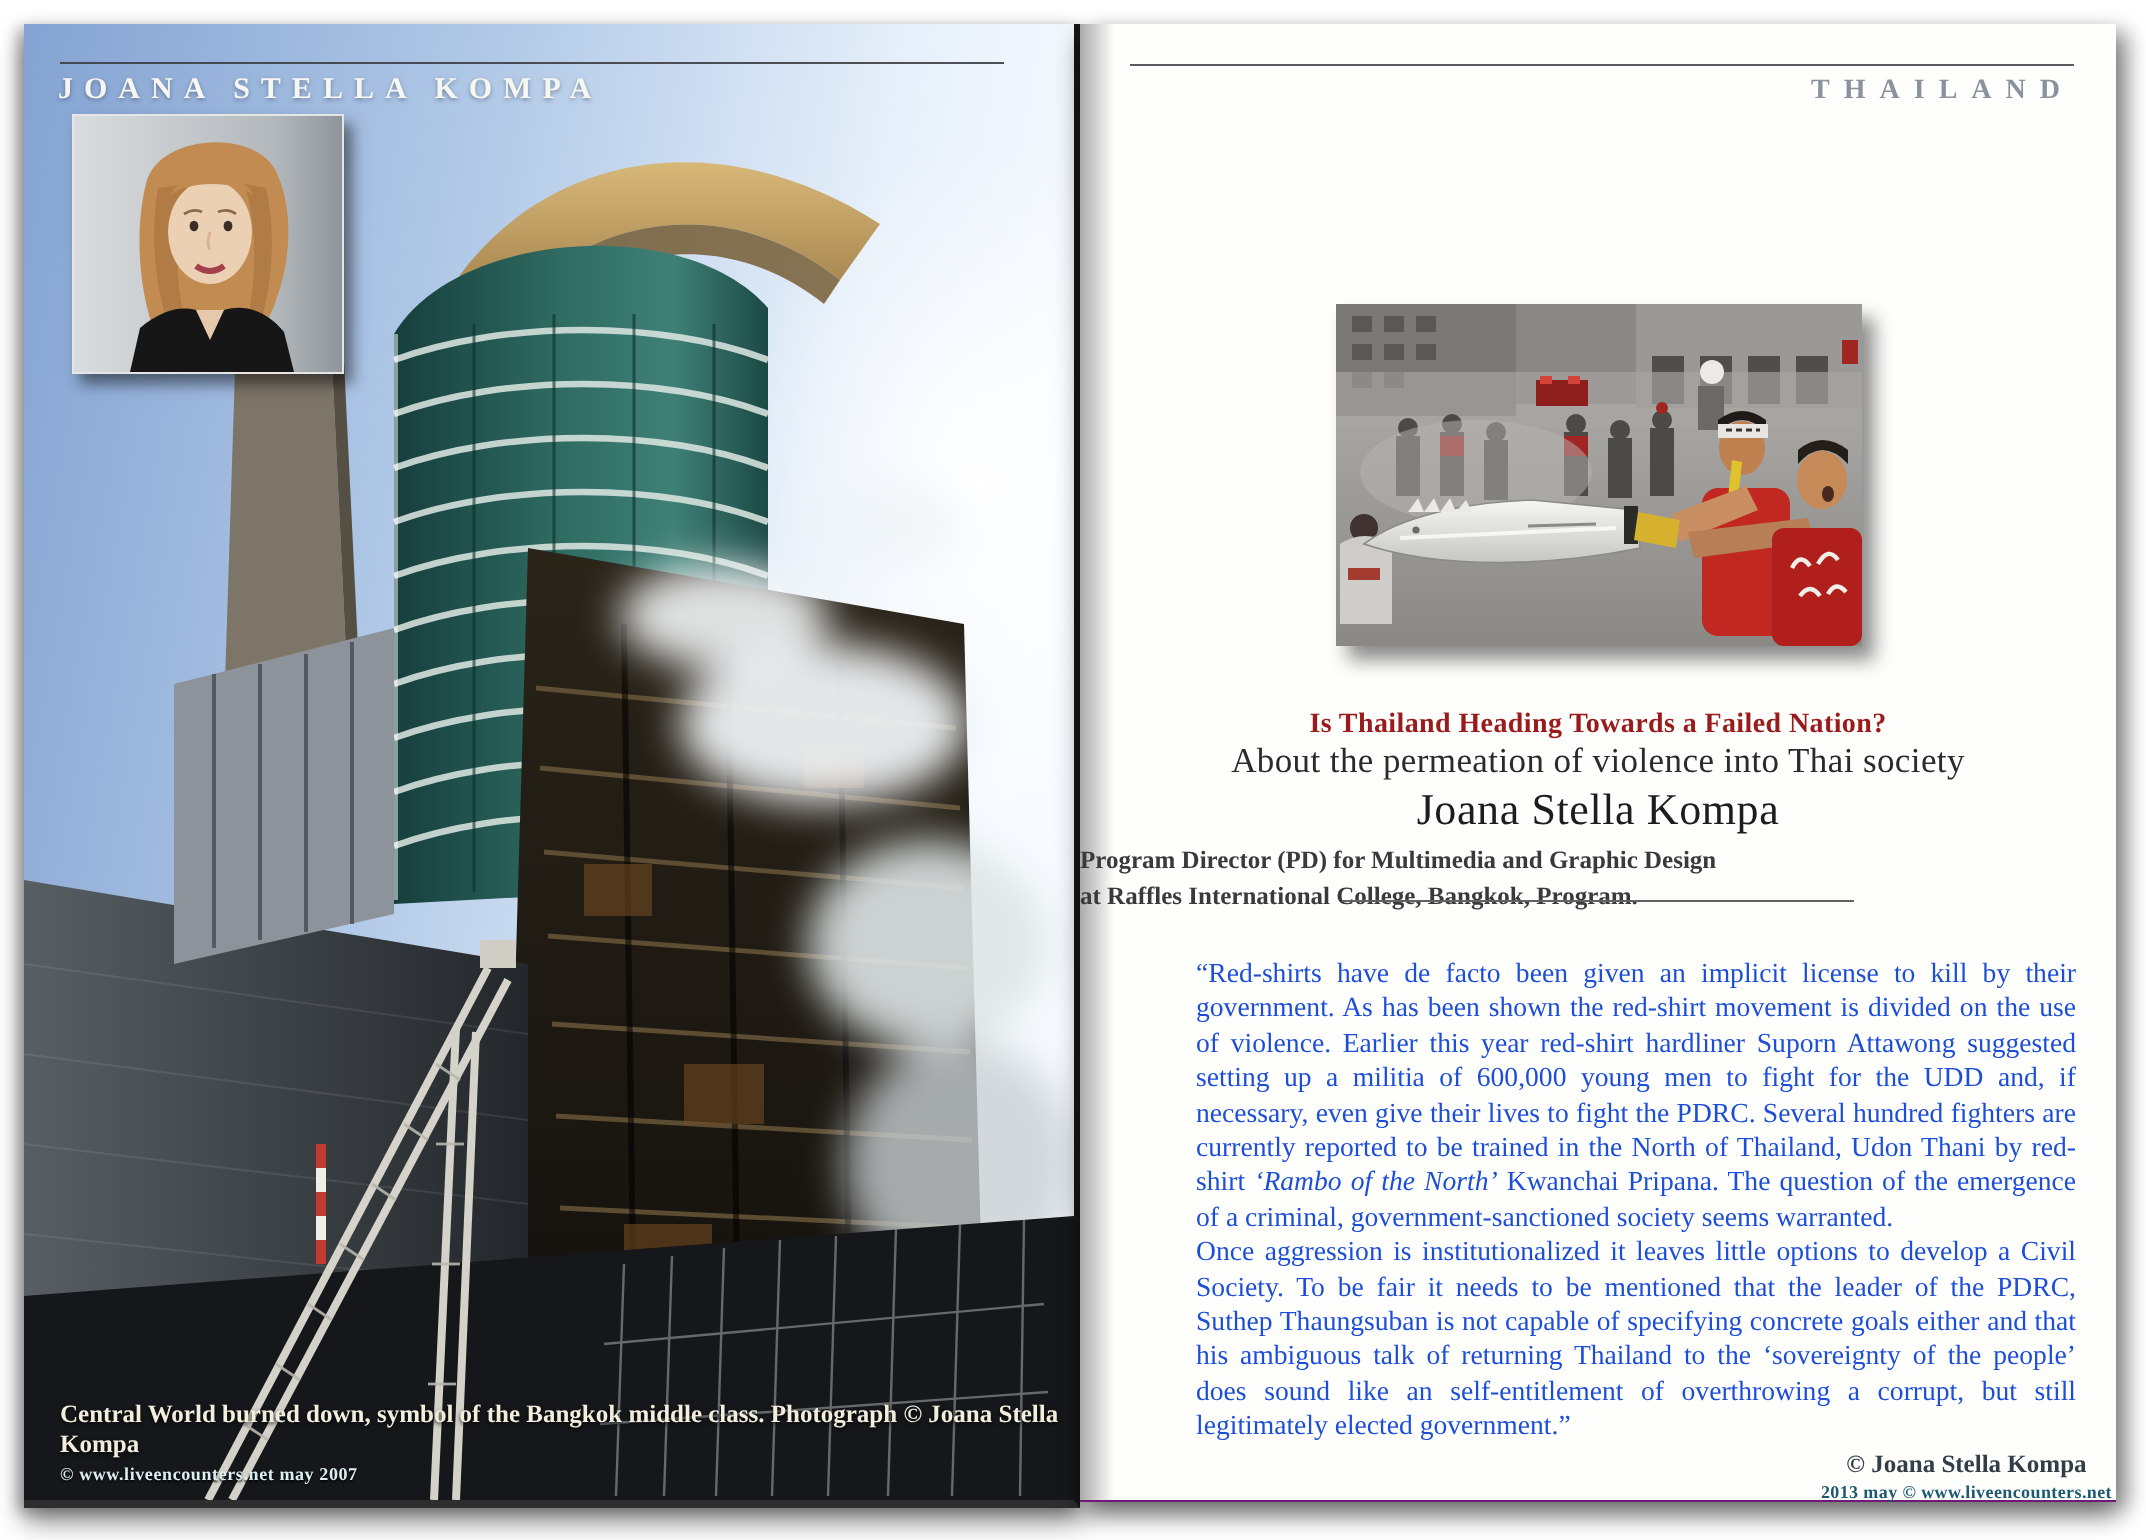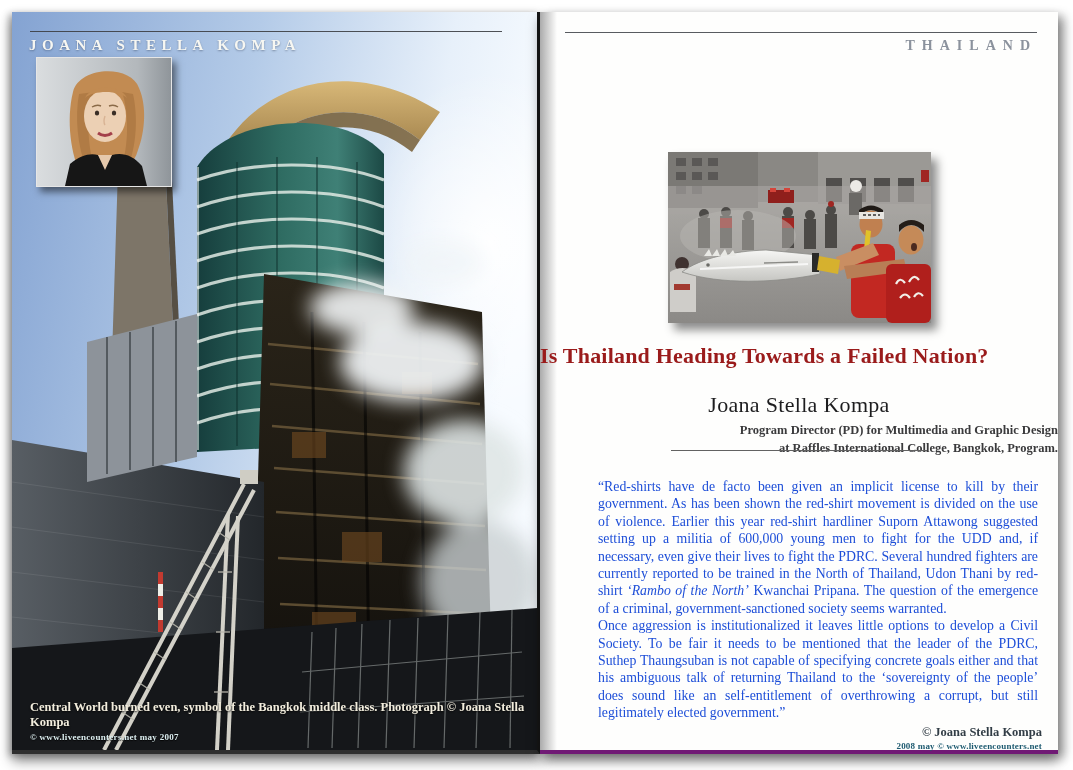--- a/index.html
+++ b/index.html
@@ -33,62 +33,62 @@
     text-shadow:0 1px 2px rgba(0,0,0,.85);line-height:1.15;
   }
   .lp-caption .credit{
     font-size:9px;font-weight:bold;color:#dceef0;margin-top:3px;
     text-shadow:0 1px 1px rgba(0,0,0,.85);letter-spacing:.3px;
   }
 
   
   #right-page{
     left:540px;width:518px;background:#fefefd;
-    border-bottom:4px solid #701a75;
+    border-bottom:1px solid #701a75;
     box-shadow:6px 4px 10px rgba(0,0,0,.33), 0 7px 12px rgba(0,0,0,.4);
   }
   #right-page::before{ 
     content:"";position:absolute;left:0;top:0;bottom:0;width:17px;
     background:linear-gradient(to right, rgba(35,35,38,.38), rgba(35,35,38,0));
     pointer-events:none;
   }
   .rp-rule{position:absolute;left:25px;right:21px;top:20px;height:1px;background:#585b60;}
   .rp-header{
     position:absolute;right:21px;top:26px;font-weight:bold;font-size:14px;
     letter-spacing:7px;color:#8b929d;white-space:nowrap;
   }
   .photo-protest{
     position:absolute;left:128px;top:140px;width:263px;height:171px;
     box-shadow:6px 7px 9px rgba(0,0,0,.45);background:#9b9995;
   }
   .photo-protest svg{display:block;width:100%;height:100%;}
   .title{
-    position:absolute;left:0;right:0;top:331px;margin:0;text-align:left;
-    font-size:22px;font-weight:bold;color:#9a1b1b;letter-spacing:.2px;
+    position:absolute;left:0;right:0;top:331px;margin:12px;text-align:center;
+    font-size:14px;font-weight:bold;color:#9a1b1b;letter-spacing:.2px;
   }
   .subtitle{
     position:absolute;left:0;right:0;top:358px;margin:0;text-align:center;
     font-size:17.5px;font-weight:normal;color:#2b2b2d;letter-spacing:.2px;
   }
   .author{
     position:absolute;left:0;right:0;top:380px;text-align:center;
     font-size:22px;color:#1d1d1f;letter-spacing:.3px;
   }
   .role{
-    position:absolute;left:0;right:0;top:410px;text-align:right;
-    font-size:12.5px;font-weight:bold;color:#3a3a3c;line-height:1.42;margin-left:33px;
+    position:absolute;left:0;right:0;top:410px;text-align:left;
+    font-size:12.5px;font-weight:bold;color:#3a3a3c;line-height:1.42;
   }
   .divider{position:absolute;top:438px;left:50%;margin-left:-128px;width:256px;height:1px;background:#626262;}
   .body-text{
     position:absolute;left:58px;top:466px;width:440px;
     font-size:13.8px;line-height:17.4px;color:#1d4ed8;text-align:justify;
   }
   .body-text p{margin:0;}
   .body-text p + p{}
-  .rp-footer{position:absolute;right:16px;top:714px;text-align:right;}
+  .rp-footer{position:absolute;right:2px;top:714px;text-align:center;}
   .rp-footer .f1{font-size:12.5px;font-weight:bold;color:#323d46;line-height:1.1;}
   .rp-footer .f2{font-size:9px;font-weight:bold;color:#1d5a70;margin-top:1px;letter-spacing:.2px;}
 </style>
 </head>
 <body>
 
 <div class="page" id="left-page">
 
   <svg class="photo" viewBox="0 0 525 738" preserveAspectRatio="none">
     <defs>
@@ -269,21 +269,21 @@
       <path d="M55,49 q5,-3 9,-1" stroke="#8a6a48" stroke-width="1.4" fill="none"></path>
       <path d="M72,48 q5,-2 9,1" stroke="#8a6a48" stroke-width="1.4" fill="none"></path>
       <path d="M68,58 q-2,6 0,9" stroke="#d8b394" stroke-width="1.4" fill="none"></path>
       <path d="M61,75 q7,5 14,0" stroke="#a3404a" stroke-width="3" fill="none"></path>
       <path d="M28,128 L33,106 C44,97 53,95 61,97 L67,104 L75,97 C85,94 96,97 105,108 L110,128 Z" fill="#161616"></path>
       <polygon points="61,97 75,97 68,112" fill="#e6c9ac"></polygon>
     </svg>
   </div>
 
   <div class="lp-caption">
-    <div class="cap">Central World burned even, symbol of the Bangkok middle class. Photograph © Joana Stella Kompa</div>
+    <div class="cap">Central World burned down, symbol of the Bangkok middle class. Photograph © Joana Stella Kompa</div>
     <div class="credit">© www.liveencounters.net  may 2007</div>
   </div>
 </div>
 
 <div class="page" id="right-page">
 
   <div class="rp-rule"></div>
   <div class="rp-header">THAILAND</div>
 
   <div class="photo-protest">
@@ -379,29 +379,30 @@
       <path d="M36,104 l5,-7 3,7 5,-7 3,7 5,-7 3,7 5,-6 3,6 Z" fill="#e9e9e5"></path>
       <line x1="32" y1="117" x2="140" y2="112" stroke="#ffffff" stroke-width="2" opacity=".75"></line>
       <line x1="96" y1="111" x2="130" y2="110" stroke="#8a8a86" stroke-width="1.4"></line>
       <circle cx="40" cy="113" r="1.8" fill="#6b6b67"></circle>
       <rect x="144" y="101" width="7" height="19" fill="#2a2a28"></rect>
       <polygon points="151,104 172,108 170,122 149,118" fill="#d6b12e"></polygon>
     </svg>
   </div>
 
   <h1 class="title">Is Thailand Heading Towards a Failed Nation?</h1>
+  <h2 class="subtitle">About the permeation of violence into Thai society</h2>
   <div class="author">Joana Stella Kompa</div>
   <div class="role">
     <div>Program Director (PD) for Multimedia and Graphic Design</div>
     <div>at Raffles International College, Bangkok, Program.</div>
   </div>
   <div class="divider"></div>
 
   <div class="body-text">
     <p><span>“Red-shirts have de facto been given an implicit license to kill by their government. As has been shown the red-shirt movement is divided on the use of violence. Earlier this year red-shirt hardliner Suporn Attawong suggested setting up a militia of 600,000 young men to fight for the UDD and, if necessary, even give their lives to fight the PDRC. Several hundred fighters are currently reported to be trained in the North of Thailand, Udon Thani by red-shirt </span><i>‘Rambo of the North’</i><span> Kwanchai Pripana.  The question of the emergence of a criminal, government-sanctioned society seems warranted.</span></p>
     <p>Once aggression is institutionalized it leaves little options to develop a Civil Society. To be fair it needs to be mentioned that the leader of the PDRC, Suthep Thaungsuban is not capable of specifying concrete goals either and that his ambiguous talk of returning Thailand to the ‘sovereignty  of the people’ does sound like an self-entitlement of overthrowing a corrupt, but still legitimately elected government.”</p>
   </div>
 
   <div class="rp-footer">
     <div class="f1">© Joana Stella Kompa</div>
-    <div class="f2">2008 may © www.liveencounters.net</div>
+    <div class="f2">2013 may © www.liveencounters.net</div>
   </div>
 </div>
 
 </body></html>

